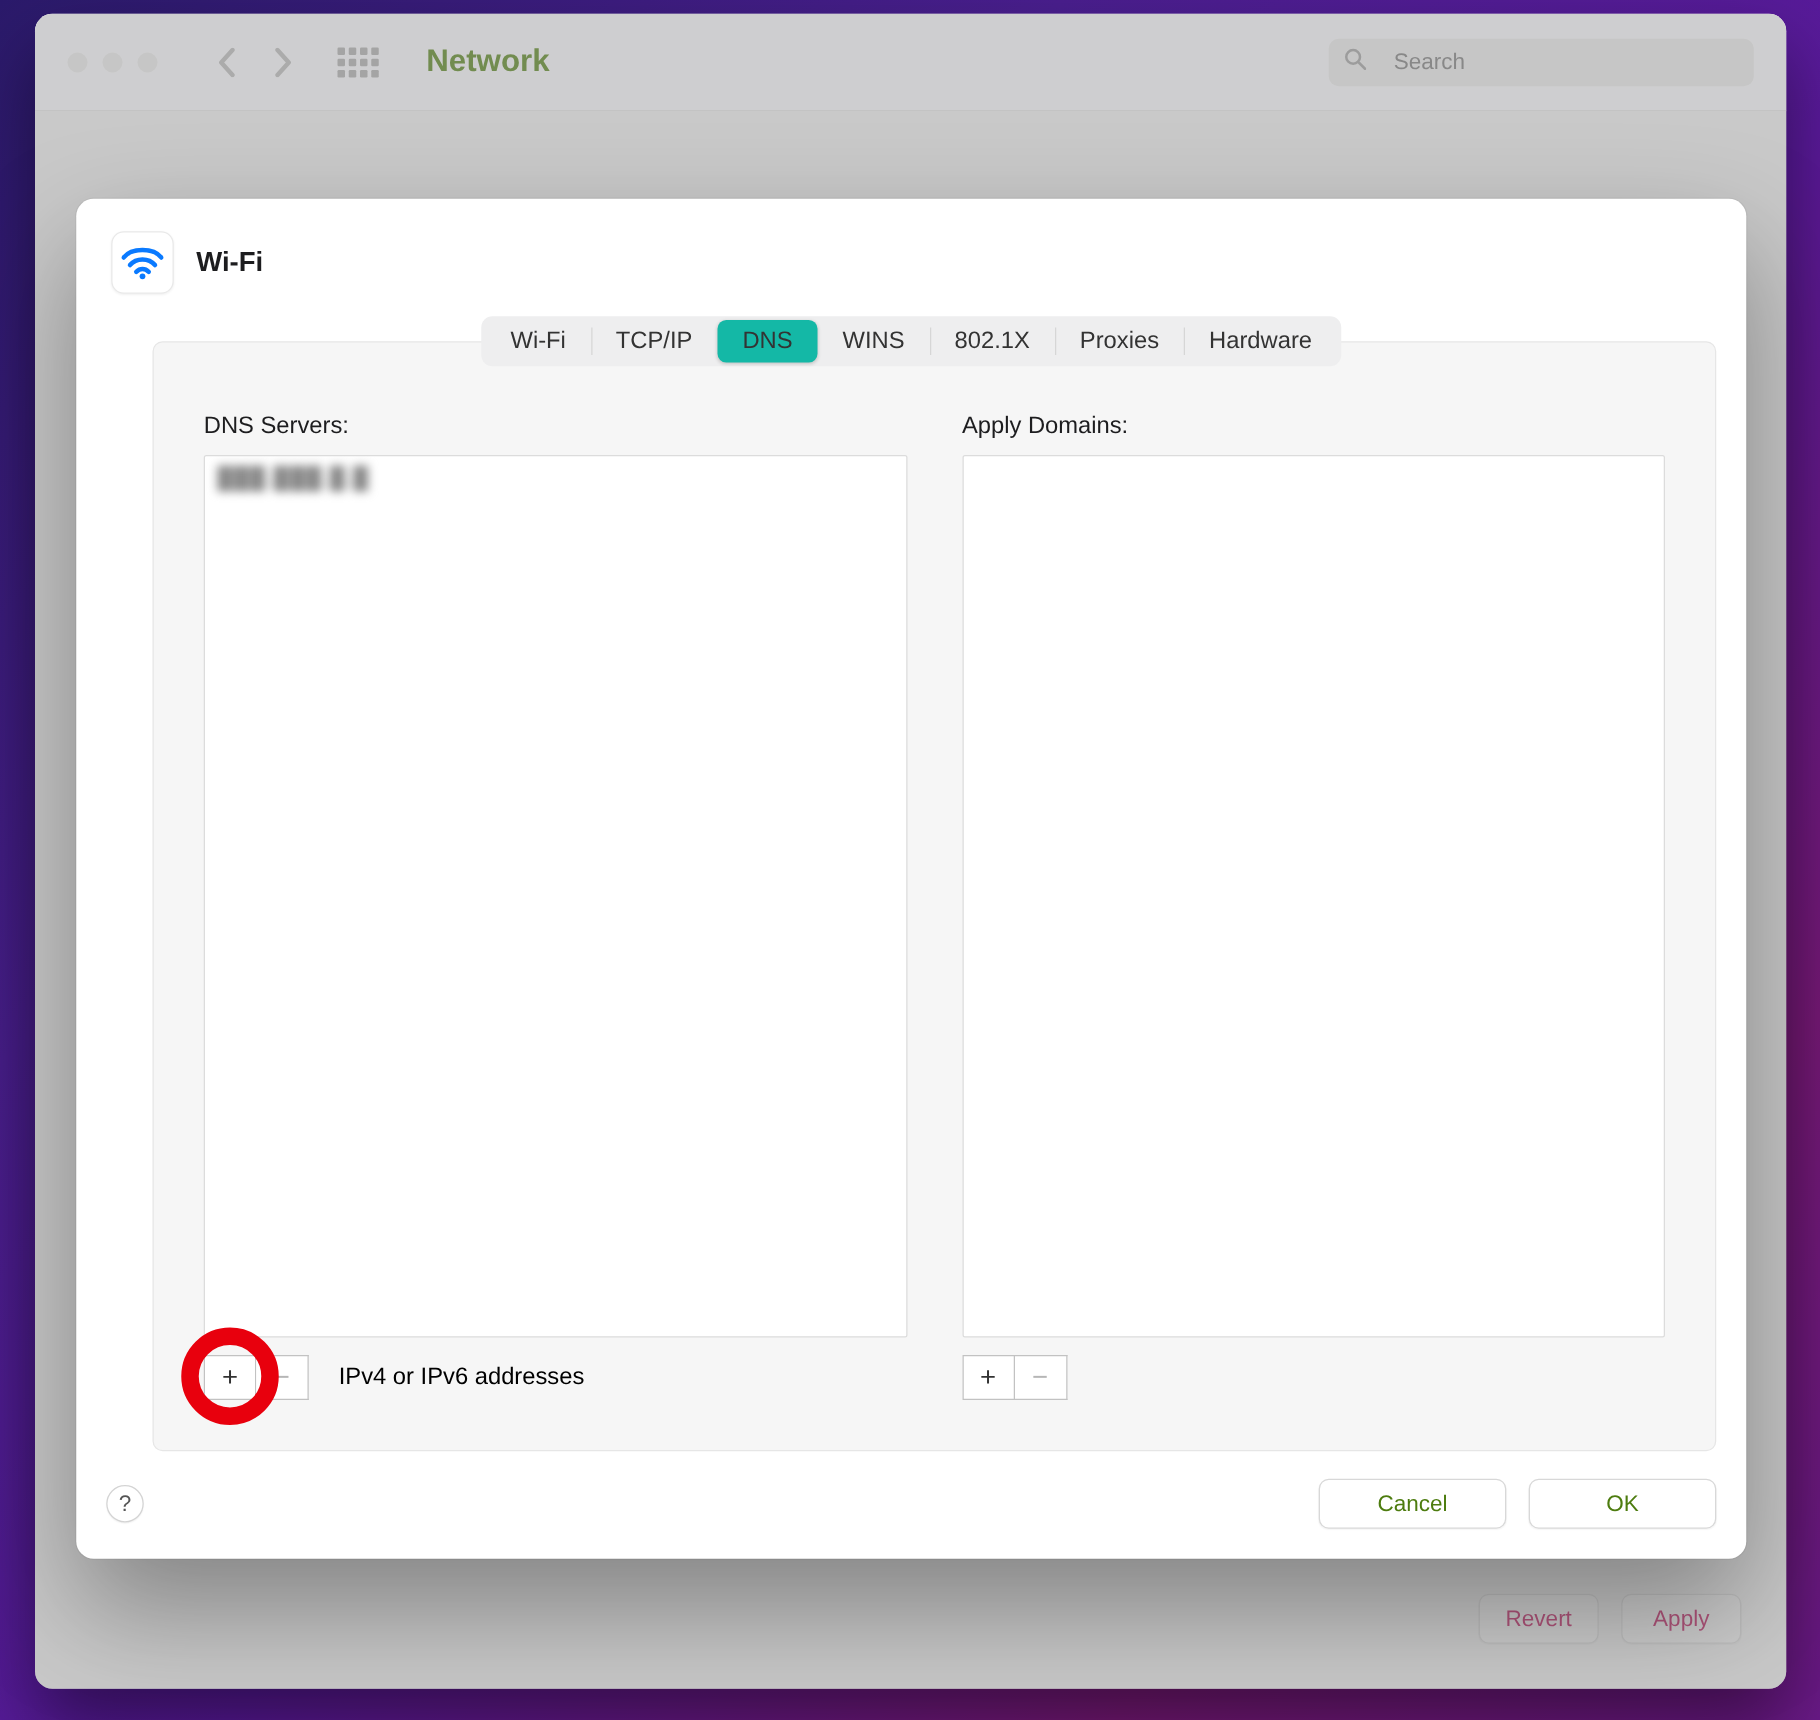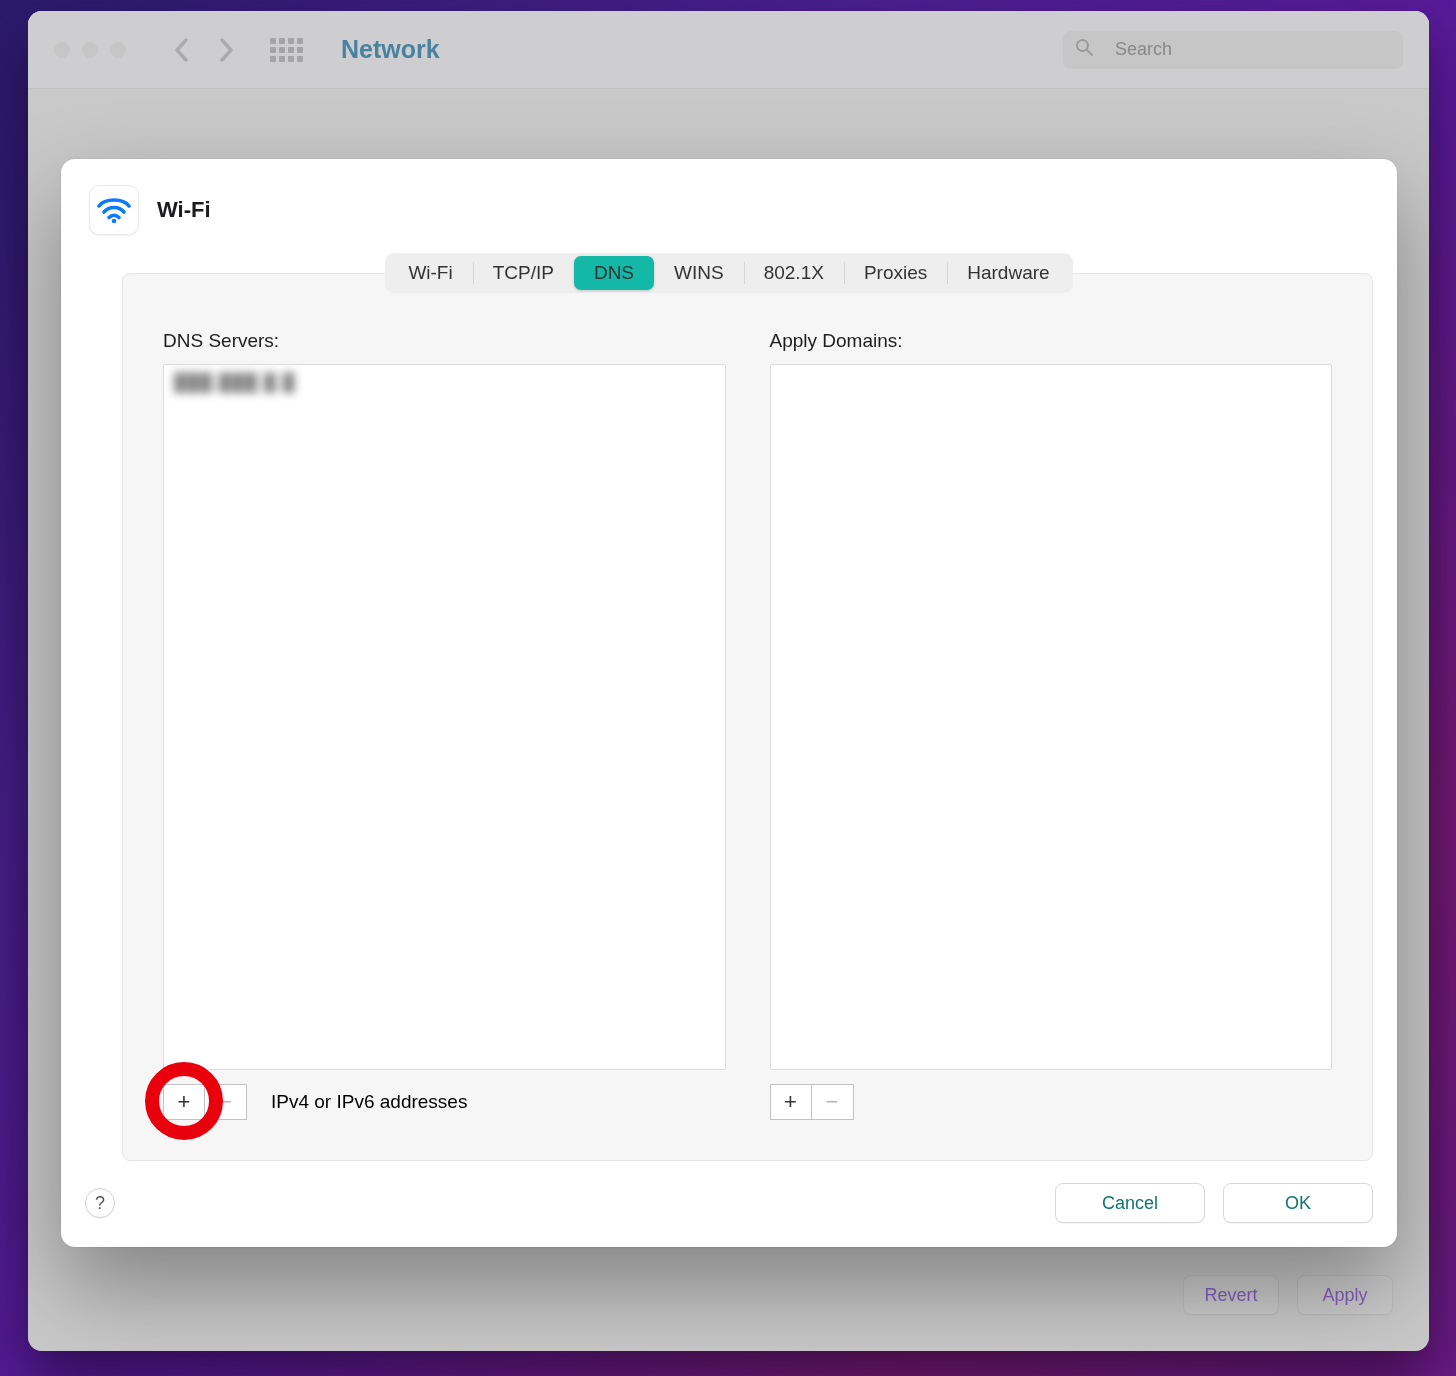--- a/index.html
+++ b/index.html
@@ -68,21 +68,21 @@
       grid-template-columns: repeat(4, 6px);
       grid-template-rows: repeat(3, 6px);
       gap: 3px;
     }
     .apps-grid span {
       width: 6px; height: 6px; background: #a8a8a8; border-radius: 1px;
     }
     .parent-title {
       font-size: 25px;
       font-weight: 600;
-      color: #0369a1;
+      color: #4d7c0f;
       margin-left: 16px;
     }
     .search-wrap {
       margin-left: auto;
       width: 340px;
       height: 38px;
       background: #e5e5e5;
       border-radius: 8px;
       display: flex;
       align-items: center;
@@ -106,28 +106,28 @@
       gap: 18px;
     }
     .btn {
       height: 40px;
       padding: 0 20px;
       min-width: 96px;
       background: #ffffff;
       border: 1px solid #d8d8d8;
       border-radius: 8px;
       font-size: 18px;
-      color: #0f766e;
+      color: #4d7c0f;
       display: inline-flex;
       align-items: center;
       justify-content: center;
       box-shadow: 0 1px 1px rgba(0,0,0,0.04);
       cursor: pointer;
     }
-    .btn.disabled { color: #6d28d9; background: #f0f0f0; cursor: default; }
+    .btn.disabled { color: #be185d; background: #f0f0f0; cursor: default; }
 
     
     .sheet {
       position: absolute;
       left: 61px;
       top: 159px;
       width: 1336px;
       height: 1088px;
       background: #ffffff;
       border-radius: 14px;

